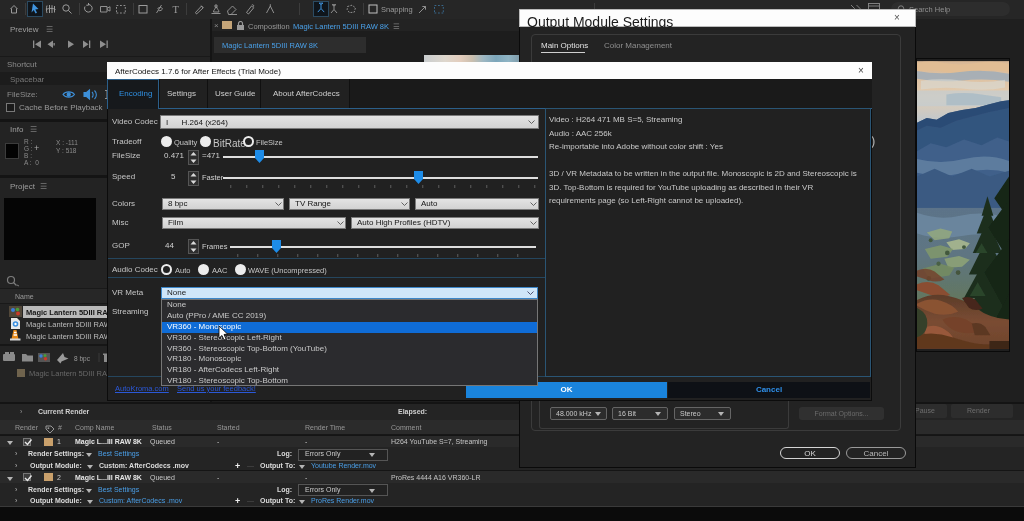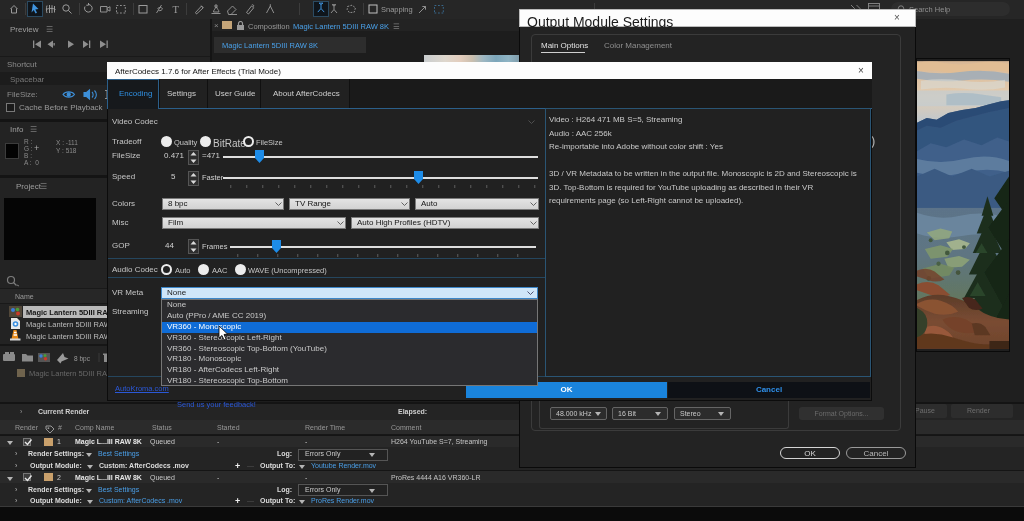--- a/index.html
+++ b/index.html
@@ -101,21 +101,21 @@
 <div class="ab" style="left:0;top:100px;width:210px;height:3px;background:#141414"></div>
 
 <div class="t" style="left:10px;top:106px;color:#9f9f9f">Info</div>
 <div class="t" style="left:30px;top:106px;color:#7a7a7a">☰</div>
 <div class="ab" style="left:5px;top:124px;width:14px;height:16px;background:#030303;border:1px solid #3c3c3c"></div>
 <div class="t7" style="left:24px;top:119px;color:#8a8a8a;line-height:7px;font-size:6.5px">R :<br>G :<br>B :<br>A :&nbsp; 0</div>
 <div class="t7" style="left:56px;top:120px;color:#8a8a8a;line-height:7.5px;font-size:6.5px">X : -111<br>Y : 518</div>
 <div class="t" style="left:34px;top:124px;color:#aaa;font-size:9px">+</div>
 <div class="ab" style="left:0;top:156px;width:210px;height:3px;background:#141414"></div>
 
-<div class="t" style="left:16px;top:163px;color:#9f9f9f">Project</div>
+<div class="t" style="left:10px;top:163px;color:#9f9f9f">Project</div>
 <div class="t" style="left:40px;top:163px;color:#7a7a7a">☰</div>
 <div class="ab" style="left:4px;top:179px;width:92px;height:62px;background:#050505"></div>
 <svg class="ab" style="left:6px;top:256px" width="14" height="12">
         <circle cx="5" cy="5" r="3.5" fill="none" stroke="#7d7d7d" stroke-width="1.2"></circle>
         <path d="M7.5 7.5 l3 3" stroke="#7d7d7d" stroke-width="1.2"></path>
         <path d="M11 10 l2 1" stroke="#7d7d7d"></path>
       </svg>
 <div class="ab" style="left:0;top:269px;width:210px;height:1px;background:#191919"></div>
 <div class="ab" style="left:0;top:270px;width:210px;height:15px;background:#272727;border-bottom:1px solid #191919"></div>
 <div class="t7" style="left:15px;top:274px;color:#9a9a9a">Name</div>
@@ -424,20 +424,21 @@
 <div class="ab t" style="left:166px;top:27px;color:#cfcfcf">About AfterCodecs</div>
 <div class="ab" style="left:52px;top:46px;width:713px;height:1px;background:#2b5f8a"></div>
 
 <div class="ab" style="left:438px;top:46px;width:326px;height:269px;border:1px solid #2a5574"></div>
 <div class="ab t" style="left:442px;top:51px;color:#c9c9c9;line-height:13.5px">Video : H264 471 MB S=5, Streaming<br>Audio : AAC 256k<br>Re-importable into Adobe without color shift : Yes</div>
 <div class="ab t" style="left:442px;top:105px;color:#c9c9c9;line-height:13.5px">3D / VR Metadata to be written in the output file. Monoscopic is 2D and Stereoscopic is<br>3D. Top-Bottom is required for YouTube uploading as described in their VR<br>requirements page (so Left-Right cannot be uploaded).</div>
 
 <div class="bluehr" style="left:1px;top:314px;width:437px"></div>
 
 <div class="ab t" style="left:5px;top:55px">Video Codec</div>
+<div class="combo" style="left:53px;top:53px;width:379px;height:14px;line-height:13px">I&nbsp;&nbsp;&nbsp;&nbsp;&nbsp;&nbsp;H.264 (x264)</div>
 <svg class="chev" style="left:421px;top:58px">
         <path d="M0.5 0.5 l3 3 l3 -3" stroke="#555" stroke-width="0.9" fill="none"></path>
       </svg>
 
 <div class="ab t" style="left:5px;top:75px">Tradeoff</div>
 <div class="radio" style="left:54px;top:74px"></div>
       <div class="ab t" style="left:67px;top:76px;font-size:7.5px">Quality</div>
 <div class="radio" style="left:93px;top:74px"></div>
       <div class="ab t" style="left:106px;top:76px;font-size:10px">BitRate</div>
 <div class="radio sel" style="left:136px;top:74px"></div>
@@ -553,21 +554,21 @@
 
 <div class="ab t" style="left:5px;top:226px">VR Meta</div>
 <div class="ab" style="left:54px;top:225px;width:377px;height:12px;background:#cfe6f9;border:1px solid #3c86c8;color:#1b1b1b;font-size:8px;line-height:10px;padding-left:5px">None</div>
 <svg class="chev" style="left:420px;top:229px">
         <path d="M0.5 0.5 l3 3 l3 -3" stroke="#446" stroke-width="0.9" fill="none"></path>
       </svg>
 
 <div class="ab t" style="left:5px;top:245px">Streaming</div>
 
 <div class="aelink" style="left:8px;top:322px;color:#2b58d8;text-decoration:underline">AutoKroma.com</div>
-<div class="aelink" style="left:70px;top:338px;color:#2b58d8;">Send us your feedback!</div>
+<div class="aelink" style="left:70px;top:322px;color:#2b58d8;text-decoration:underline">Send us your feedback!</div>
 
 <div class="ab" style="left:359px;top:320px;width:201px;height:16px;background:#1a84dc;color:#fff;font-weight:bold;font-size:8px;text-align:center;line-height:16px">OK</div>
 <div class="ab" style="left:561px;top:320px;width:202px;height:16px;background:#0e1116;color:#2f8fe8;font-weight:bold;font-size:8px;text-align:center;line-height:16px">Cancel</div>
 </div>
 
 <div class="ab" id="popup" style="left:161px;top:299px;width:377px;height:87px;background:#2b2b2e;border:1px solid #767676">
 <div class="popitem">None</div>
 <div class="popitem">Auto (PPro / AME CC 2019)</div>
 <div class="popitem" style="background:#0f6cd7;color:#fff">VR360 - Monoscopic</div>
 <div class="popitem">VR360 - Stereoscopic Left-Right</div>

